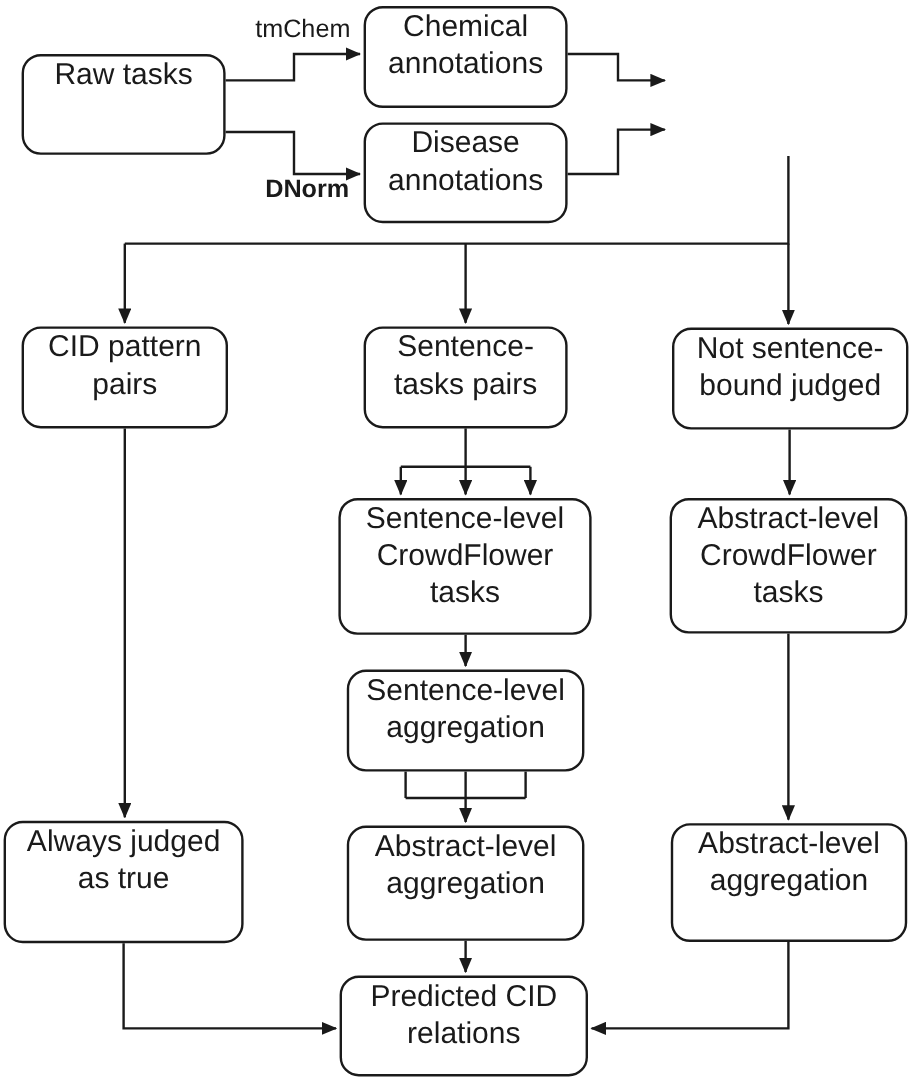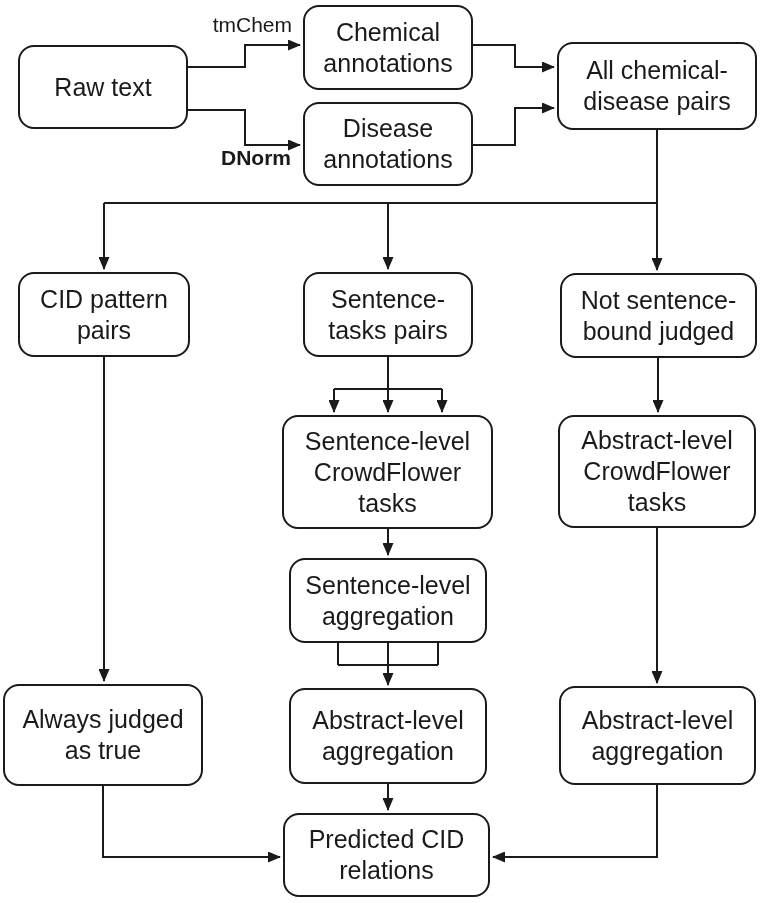--- a/index.html
+++ b/index.html
@@ -29,21 +29,20 @@
   #arrowhead polygon {
     fill: var(--line, #1a1a1a);
   }
   .node {
     position: absolute;
     box-sizing: border-box;
     border: 2px solid var(--line, #1a1a1a);
     border-radius: 16px;
     background: #ffffff;
     display: flex;
-    align-items: center;
     justify-content: center;
     text-align: center;
     font-size: 25px;
     line-height: 31px;
   }
   .node span {
     white-space: pre-line;
     display: block;
   }
   .edge-label {
@@ -92,37 +91,33 @@
 
     <path d="M 658 358 V 412" marker-end="url(#arrowhead)"></path>
     <path d="M 657 528 V 683" marker-end="url(#arrowhead)"></path>
     <path d="M 657 785 V 857 H 493" marker-end="url(#arrowhead)"></path>
 
     <path d="M 104 357 V 681" marker-end="url(#arrowhead)"></path>
     <path d="M 103 786 V 857 H 280" marker-end="url(#arrowhead)"></path>
   </svg>
 
   <div class="node" style="left:18px; top:45px; width:170px; height:84px;">
-    <span>Raw text</span>
+    <span>Raw tasks</span>
   </div>
 
   <div class="node" style="left:303px; top:5px; width:170px; height:85px;">
     <span>Chemical
 annotations</span>
   </div>
 
   <div class="node" style="left:303px; top:102px; width:170px; height:84px;">
     <span>Disease
 annotations</span>
   </div>
 
-  <div class="node" style="left:557px; top:42px; width:200px; height:88px;">
-    <span>All chemical-
-disease pairs</span>
-  </div>
 
   <div class="node" style="left:18px; top:272px; width:172px; height:85px;">
     <span>CID pattern
 pairs</span>
   </div>
 
   <div class="node" style="left:303px; top:272px; width:170px; height:85px;">
     <span>Sentence-
 tasks pairs</span>
   </div>

